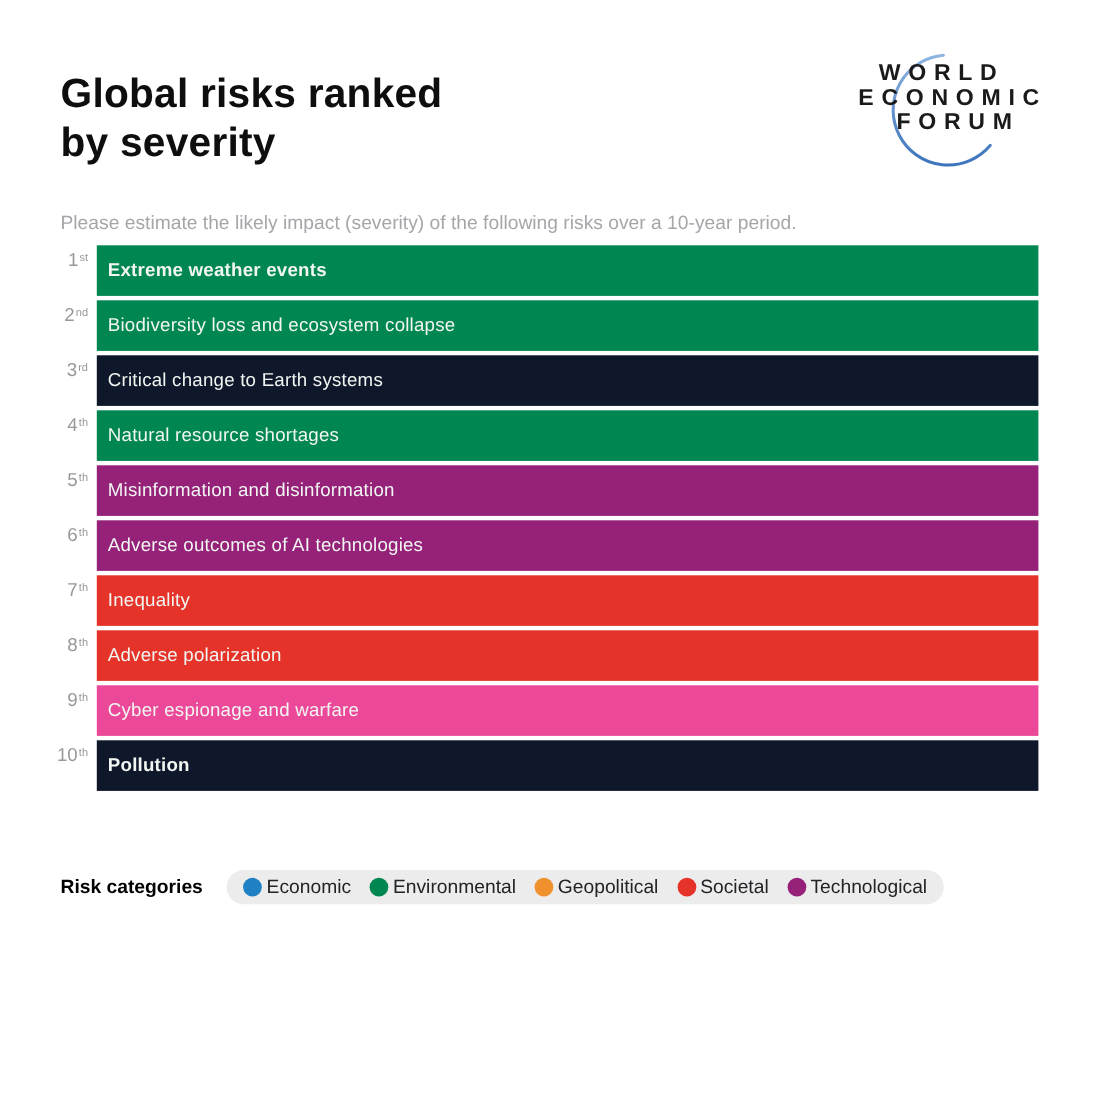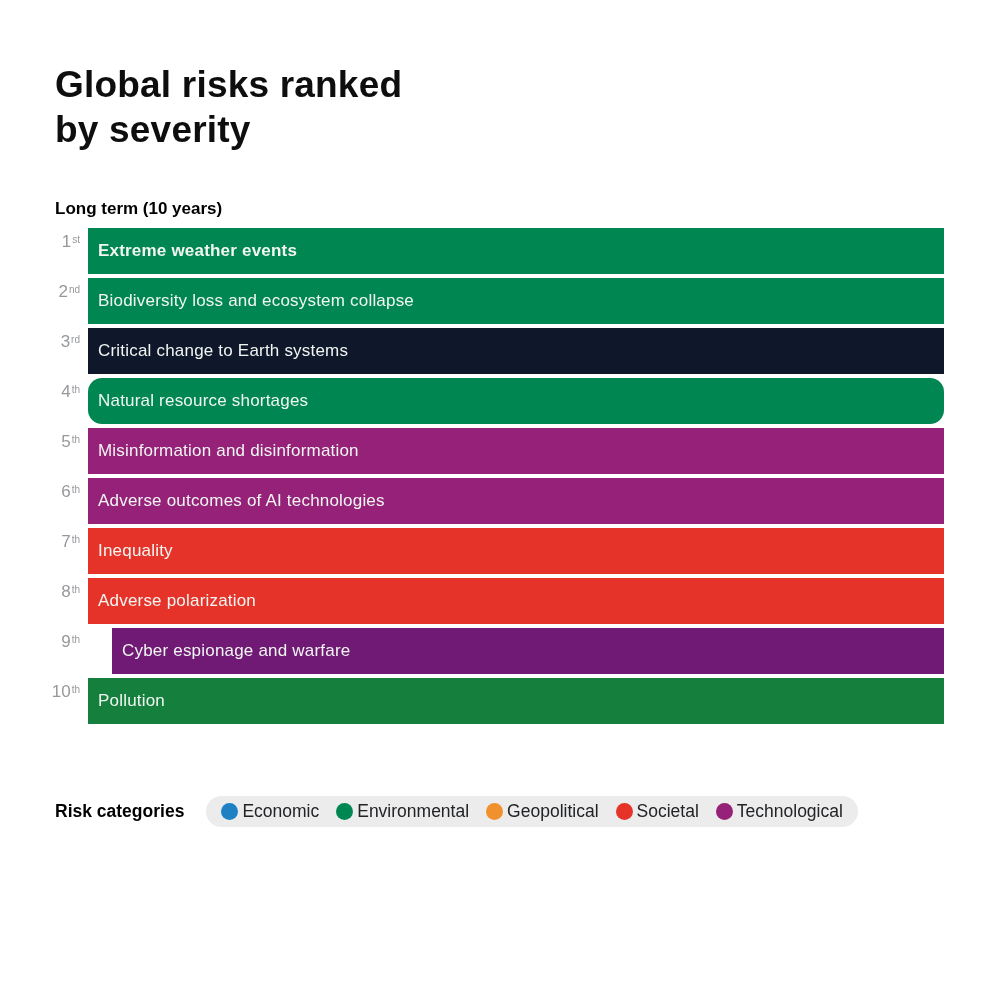--- a/index.html
+++ b/index.html
@@ -74,23 +74,37 @@
 </head>
 <body>
 
 <div class="page">
 
 
   <h1 class="title"><span>Global risks ranked</span><br>
     <span>by severity</span>
   </h1>
 
-
-
-  <div class="section-label">Long term (10 years)</div>
+  <div class="logo">
+    <svg viewBox="0 0 190 140">
+      <defs>
+        <linearGradient id="arcGrad" x1="0" y1="0" x2="0" y2="1">
+          <stop offset="0" stop-color="#8fb4e0"></stop>
+          <stop offset="1" stop-color="#3d74bc"></stop>
+        </linearGradient>
+      </defs>
+      <path d="M 97.6 8.2 A 50 50 0 1 0 140.3 90.1" fill="none" stroke="url(#arcGrad)" stroke-width="2.8" stroke-linecap="round"></path>
+      <text x="96" y="31" text-anchor="middle">WORLD</text>
+      <text x="106" y="53" text-anchor="middle">ECONOMIC</text>
+      <text x="111" y="75" text-anchor="middle">FORUM</text>
+    </svg>
+  </div>
+
+  <div class="subtitle">Please estimate the likely impact (severity) of the following risks over a 10-year period.</div>
+
 
   <div class="rows">
       <div class="row">
     <div class="rank">
           <span>1</span>
           <sup>st</sup>
         </div>
     <div class="bar" style="background: rgb(0, 135, 81); font-weight: bold;">
       <span class="bar-label">Extreme weather events</span>
     </div>
@@ -111,21 +125,21 @@
         </div>
     <div class="bar" style="background: #0f172a;">
       <span class="bar-label">Critical change to Earth systems</span>
     </div>
   </div>
       <div class="row">
     <div class="rank">
           <span>4</span>
           <sup>th</sup>
         </div>
-    <div class="bar" style="background: rgb(0, 135, 81); border-radius: 14px;">
+    <div class="bar" style="background: rgb(0, 135, 81);">
       <span class="bar-label">Natural resource shortages</span>
     </div>
   </div>
       <div class="row">
     <div class="rank">
           <span>5</span>
           <sup>th</sup>
         </div>
     <div class="bar" style="background: rgb(149, 33, 121);">
       <span class="bar-label">Misinformation and disinformation</span>
@@ -156,30 +170,30 @@
         </div>
     <div class="bar" style="background: rgb(230, 51, 42);">
       <span class="bar-label">Adverse polarization</span>
     </div>
   </div>
       <div class="row">
     <div class="rank">
           <span>9</span>
           <sup>th</sup>
         </div>
-    <div class="bar" style="background: #701a75; margin-left: 24px;">
+    <div class="bar" style="background: #ec4899;">
       <span class="bar-label">Cyber espionage and warfare</span>
     </div>
   </div>
       <div class="row">
     <div class="rank">
           <span>10</span>
           <sup>th</sup>
         </div>
-    <div class="bar" style="background: #15803d;">
+    <div class="bar" style="background: #0f172a; font-weight: bold;">
       <span class="bar-label">Pollution</span>
     </div>
   </div>
     </div>
 
   <div class="legend-row">
     <span class="legend-title">Risk categories</span>
     <span class="legend-pill">
         <span class="legend-item">
     <span class="dot" style="background: rgb(31, 128, 196);"></span>

